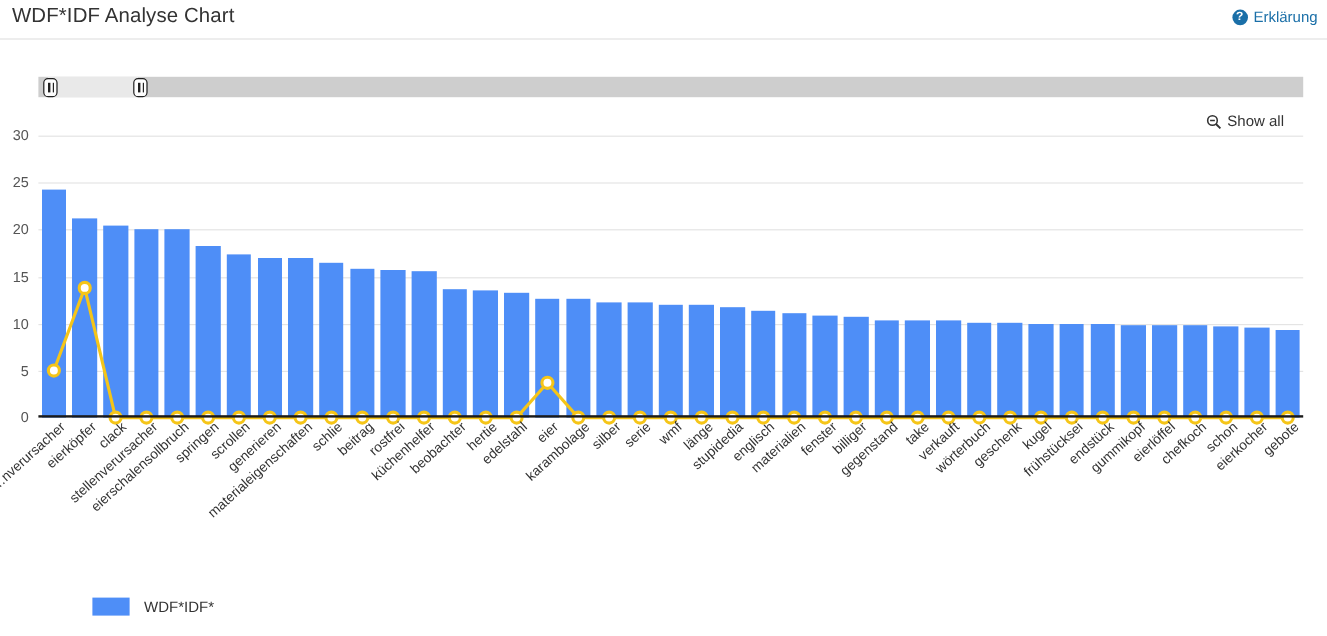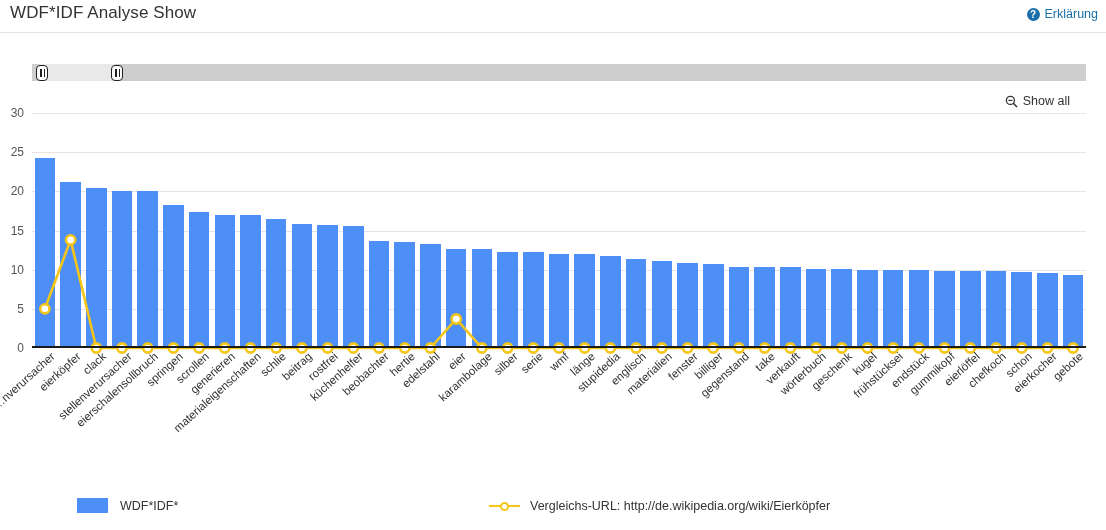--- a/index.html
+++ b/index.html
@@ -223,21 +223,21 @@
     border-radius: 50%;
     background: #fff;
     border: 2.4px solid #f5c518;
     box-sizing: border-box;
   }
 </style>
 </head>
 <body>
 
 <div id="header">
-  <div id="page-title">WDF*IDF Analyse Show</div>
+  <div id="page-title">WDF*IDF Analyse Chart</div>
   <div id="help-link">
     <span class="qmark">?</span>
     <span>Erklärung</span>
   </div>
 </div>
 
 <div id="chart-wrap">
 
   <div id="range-track">
     <div id="range-selected" style="left: 8.432px; width: 74.834px;"></div>
@@ -406,20 +406,13 @@
       <div class="xlab" style="left: 1019.44px;"><span>eierkocher</span></div>
       <div class="xlab" style="left: 1045.15px;"><span>gebote</span></div>
     </div>
 </div>
 
 <div id="legend">
   <div id="legend-wdf">
     <span class="swatch"></span>
     <span>WDF*IDF*</span>
   </div>
-  <div id="legend-url">
-    <span class="lineswatch">
-        <i></i>
-        <b></b>
-      </span>
-    <span>Vergleichs-URL: http://de.wikipedia.org/wiki/Eierköpfer</span>
-  </div>
 </div>
 
 </body></html>

